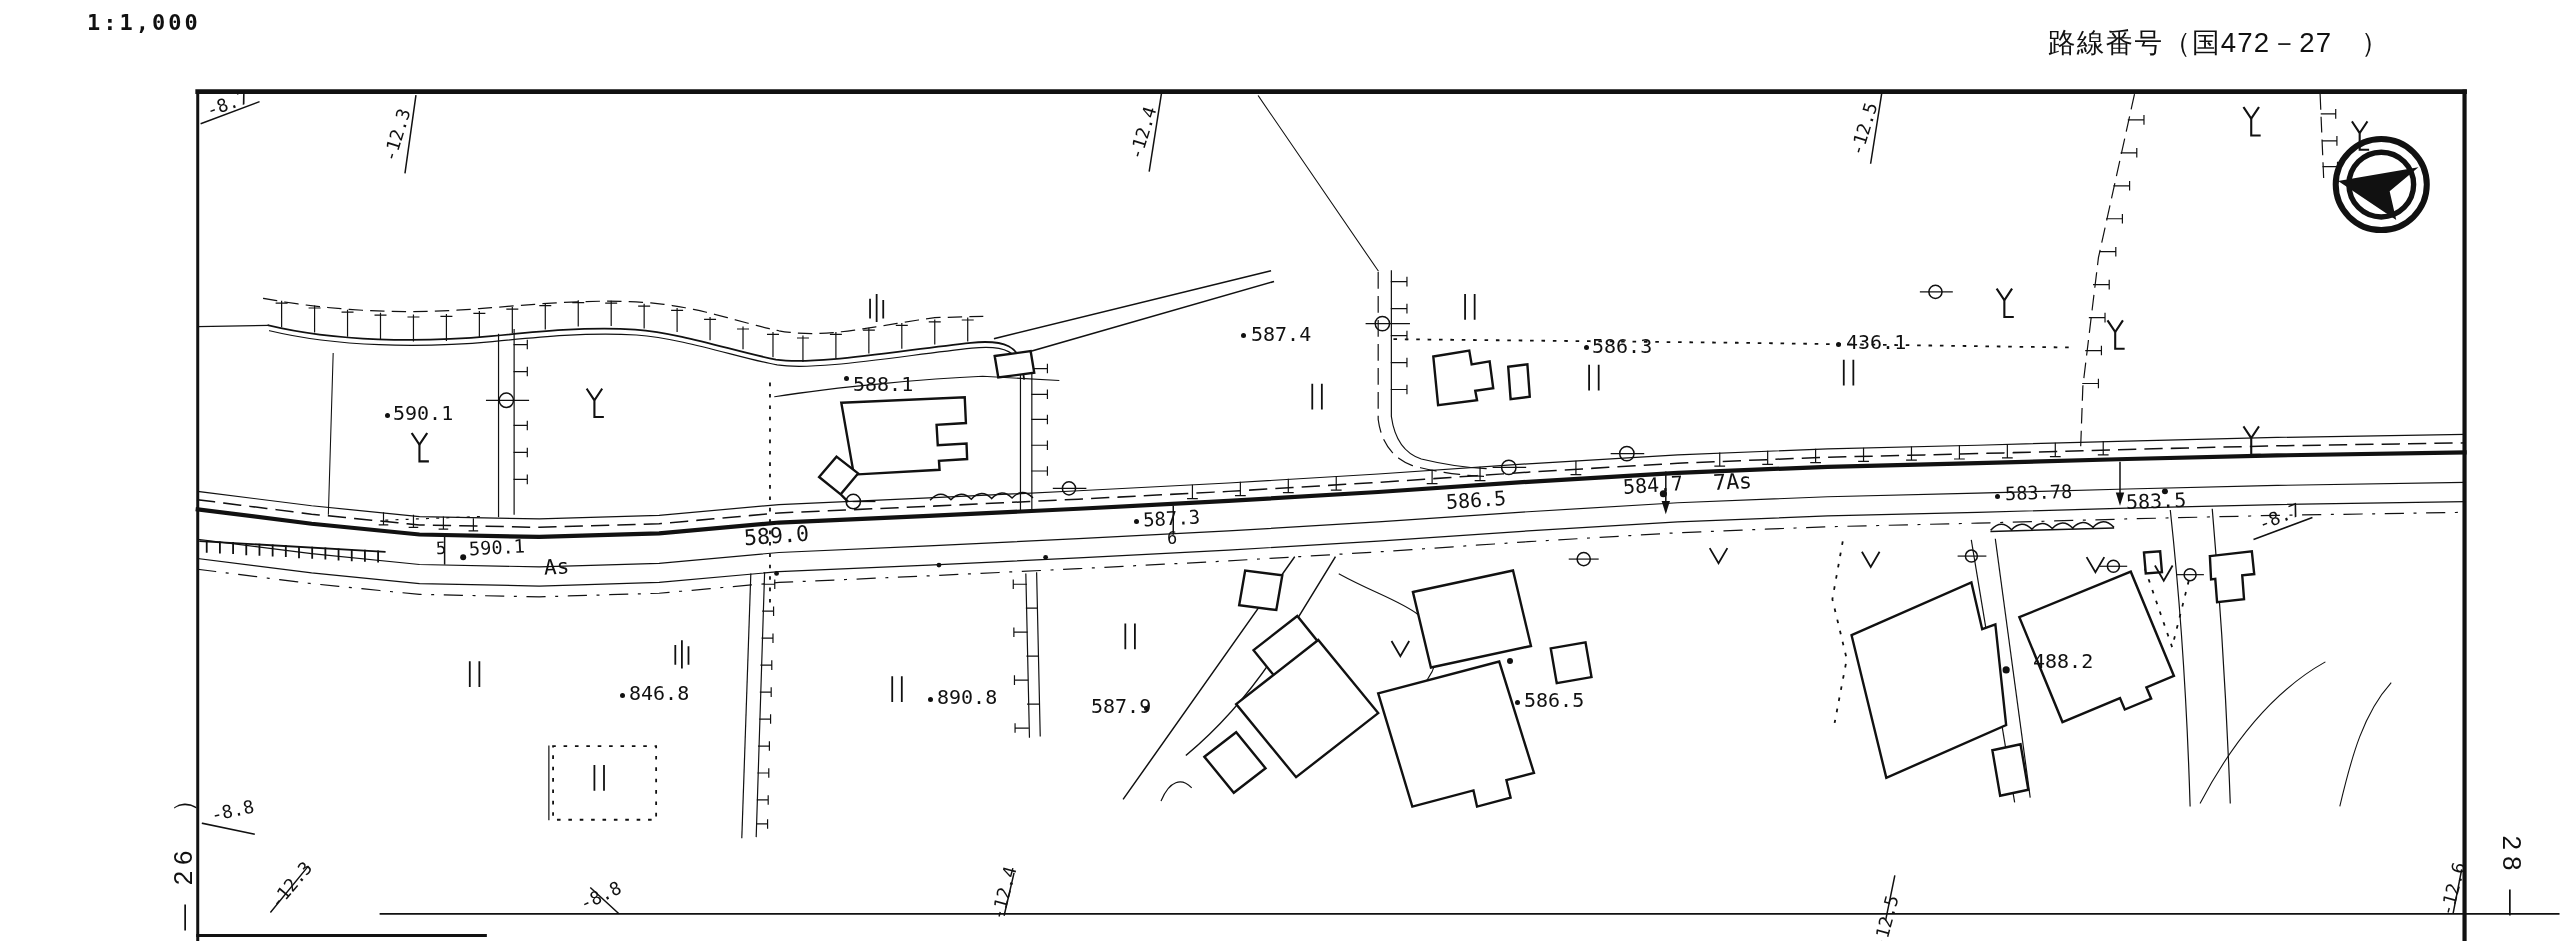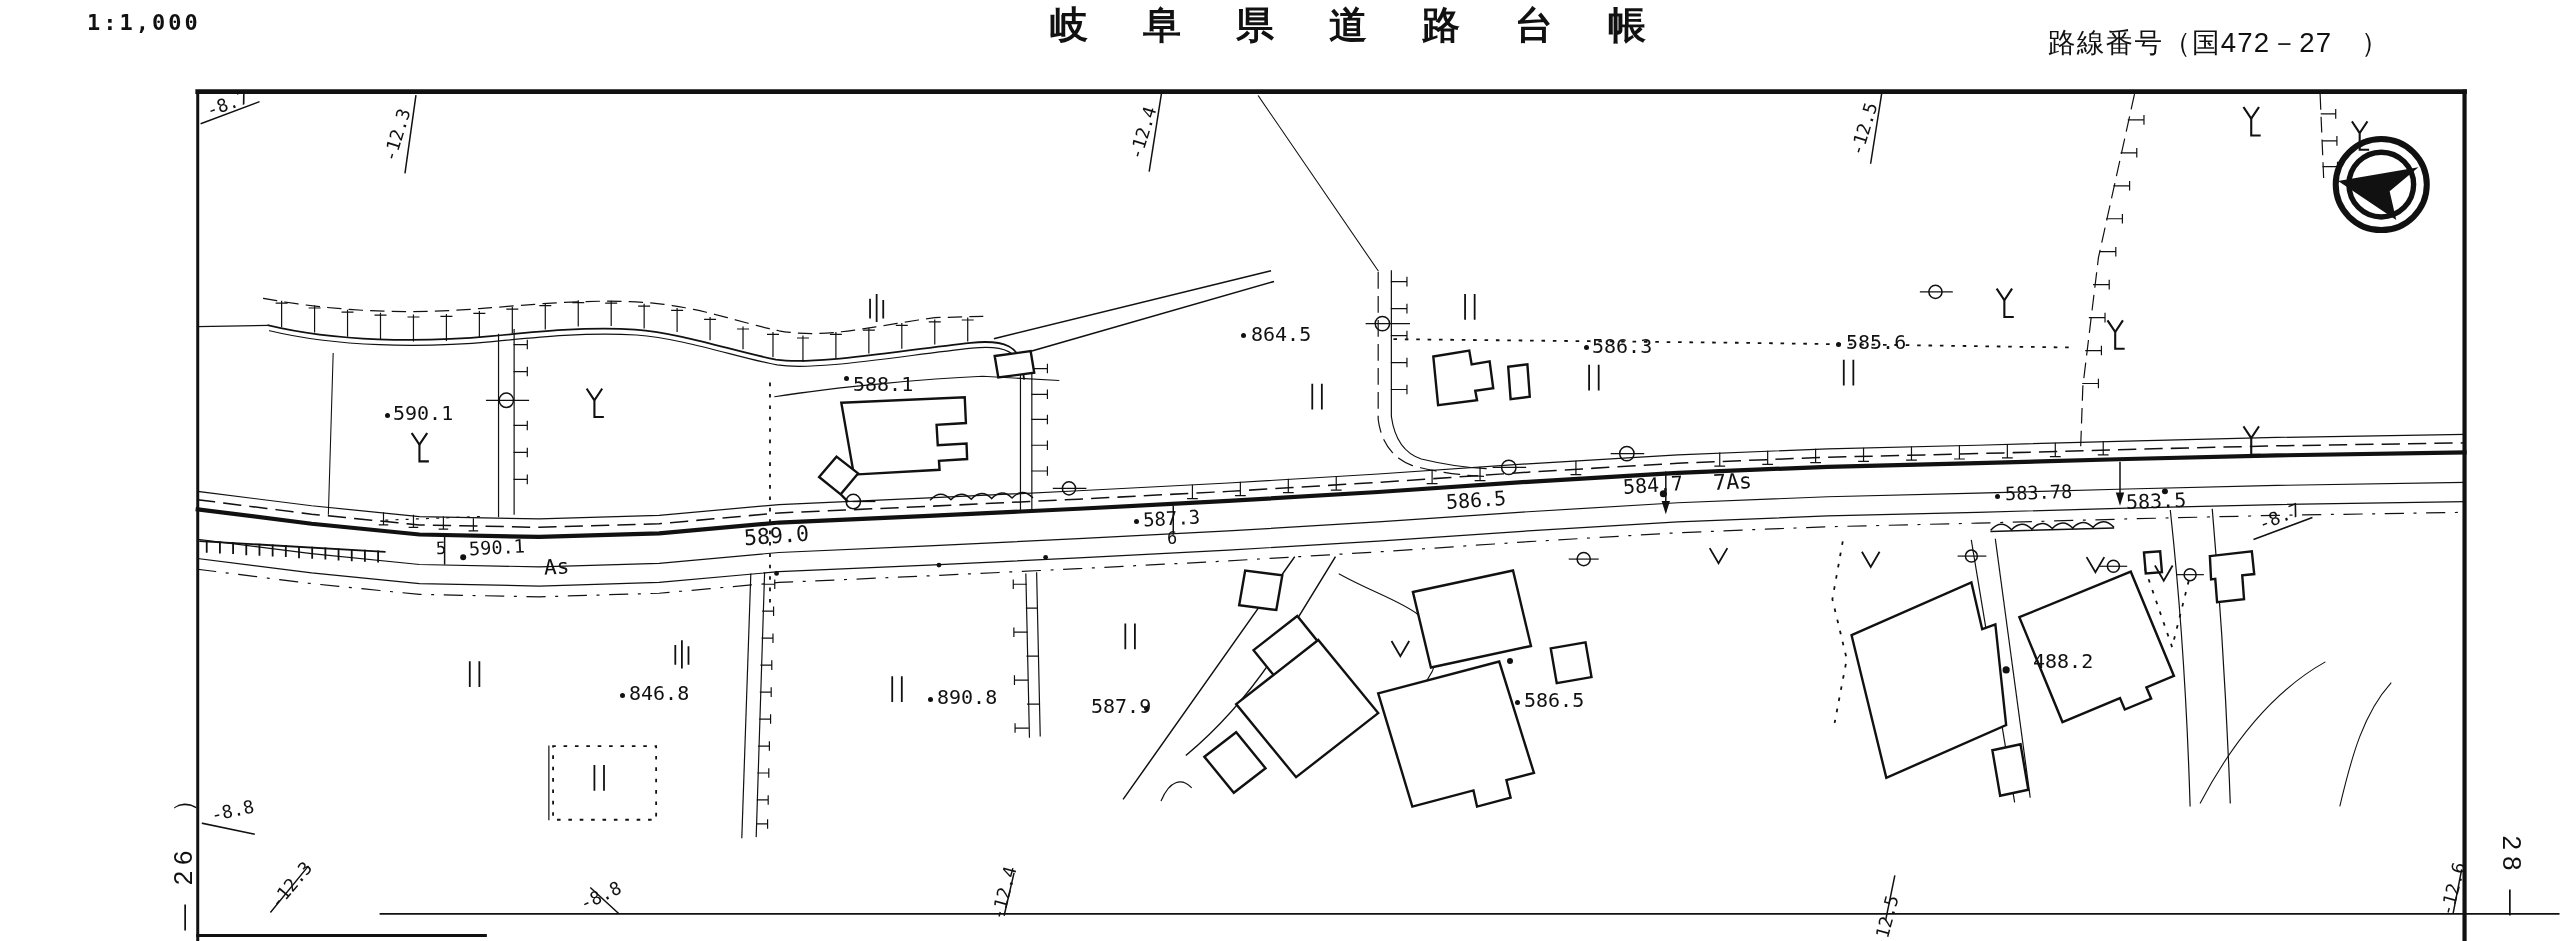--- a/index.html
+++ b/index.html
@@ -18,21 +18,20 @@
             font-family:"Liberation Sans", sans-serif;}
   svg{position:absolute;left:0;top:0;}
   .dot{position:absolute;width:5.4px;height:5.4px;border-radius:50%;background:#111;}
 </style>
 </head>
 <body>
 
 <div class="sheet">
 
   <div class="lbl hdr-scale">1:1,000</div>
-  <div class="lbl hdr-title">岐阜県道路台帳</div>
   <div class="lbl hdr-route">路線番号（国472－27　）</div>
 
   <div class="sheetref" style="left:87px;top:838px;transform:rotate(-90deg);">― 26　）</div>
   <div class="sheetref" style="left:2415px;top:863px;transform:rotate(90deg);">28 ―</div>
 
   <svg width="2576" height="942" viewBox="0 0 4299 1572">
     <g stroke="#111" fill="none" stroke-linecap="square">
 
       <g>
         <line x1="330" y1="153" x2="4113" y2="153" stroke-width="8"></line>
@@ -285,25 +284,25 @@
   <div class="lbl tick" style="left:579px;top:887px;transform:rotate(-25deg);">-8.8</div>
   <div class="lbl tick" style="left:977px;top:884px;transform:rotate(-75deg);">-12.4</div>
   <div class="lbl tick" style="left:1859px;top:913px;transform:rotate(-75deg);">-12.5</div>
   <div class="lbl tick" style="left:2426px;top:880px;transform:rotate(-75deg);">-12.6</div>
 
   <div class="dot" style="left:385px;top:413px;"></div>
   <div class="lbl spot" style="left:393px;top:403px;">590.1</div>
   <div class="dot" style="left:844px;top:376px;"></div>
   <div class="lbl spot" style="left:853px;top:374px;">588.1</div>
   <div class="dot" style="left:1241px;top:333px;"></div>
-  <div class="lbl spot" style="left:1251px;top:324px;">864.5</div>
+  <div class="lbl spot" style="left:1251px;top:324px;">587.4</div>
   <div class="dot" style="left:1584px;top:345px;"></div>
   <div class="lbl spot" style="left:1592px;top:336px;">586.3</div>
   <div class="dot" style="left:1836px;top:342px;"></div>
-  <div class="lbl spot" style="left:1846px;top:332px;">585.6</div>
+  <div class="lbl spot" style="left:1846px;top:332px;">436.1</div>
   <div class="dot" style="left:620px;top:693px;"></div>
   <div class="lbl spot" style="left:629px;top:683px;">846.8</div>
   <div class="dot" style="left:928px;top:697px;"></div>
   <div class="lbl spot" style="left:937px;top:687px;">890.8</div>
   <div class="dot" style="left:1144px;top:706px;"></div>
   <div class="lbl spot" style="left:1091px;top:696px;">587.9</div>
   <div class="dot" style="left:1515px;top:700px;"></div>
   <div class="lbl spot" style="left:1524px;top:690px;">586.5</div>
   <div class="lbl spot" style="left:2033px;top:651px;">488.2</div>
 

